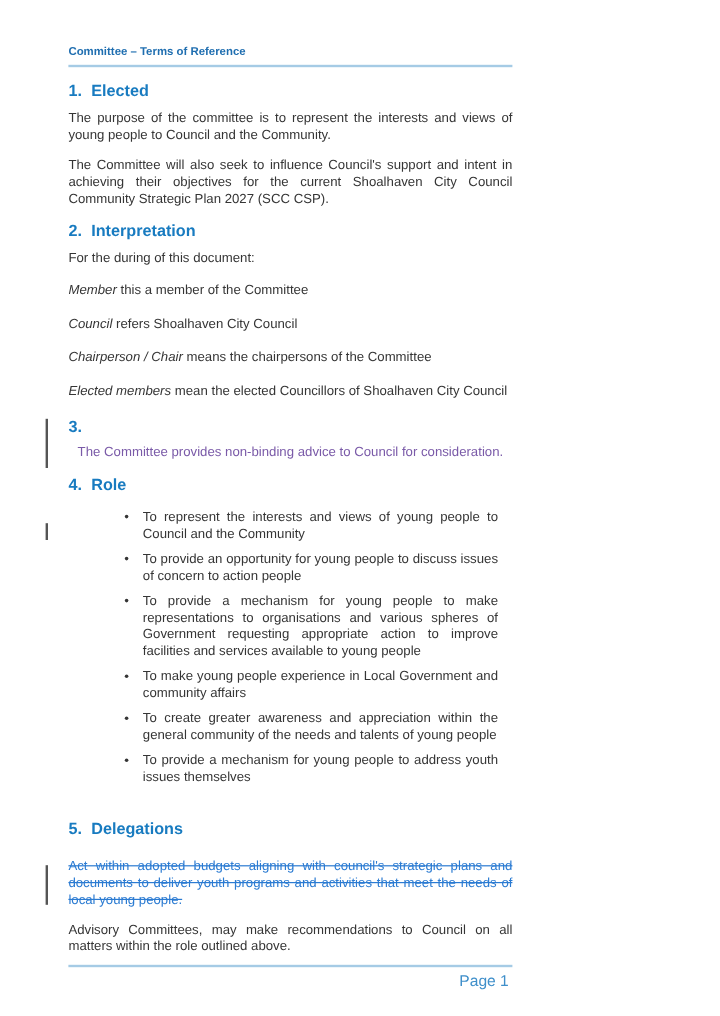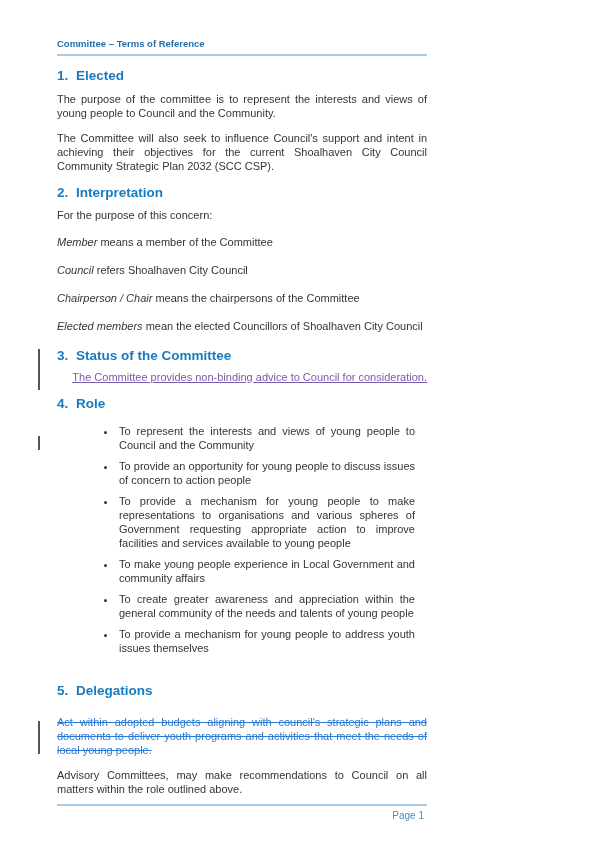--- a/index.html
+++ b/index.html
@@ -47,22 +47,21 @@
     font-size: 11px;
     line-height: 14px;
     text-align: justify;
   }
   p.intro { text-align: left; margin-bottom: 13px; }
   p.def { text-align: left; margin-bottom: 14px; }
   p.def.justify { text-align: justify; }
   .ins { color: #2173d1; text-decoration: underline; }
   .ins-purple {
     color: #7a5aa8;
-    text-decoration: underline;
-    text-align: right;
+    text-align: center;
   }
   .del { color: #2b7bd2; text-decoration: line-through; }
   ul.bullets {
     margin: 12px;
     padding: 0 0 0 48px;
     list-style: disc outside;
   }
   ul.bullets li {
     font-size: 11px;
     line-height: 14px;
@@ -84,55 +83,54 @@
     left: 57px;
     right: 57px;
     top: 804px;
     height: 2px;
     background: #a5cbe5;
   }
   .footer-page {
     position: absolute;
     right: 60px;
     top: 810px;
-    font-size: 10px;
+    font-size: 13px;
     color: #3f8fca;
   }
 </style>
 </head>
 <body>
 
 <div class="page">
   <div class="content">
 
     <div class="doc-header">
       <span>Committee – Terms of Reference</span>
     </div>
 
     <div class="h h1">
       <span class="hnum">1.</span>
       <span class="htitle">Elected</span>
     </div>
     <p>The purpose of the committee is to represent the interests and views of young people to Council and the Community.</p>
-    <p>The Committee will also seek to influence Council's support and intent in achieving their objectives for the current Shoalhaven City Council Community Strategic Plan 2032 (SCC CSP).</p>
+    <p>The Committee will also seek to influence Council's support and intent in achieving their objectives for the current Shoalhaven City Council Community Strategic Plan 2027 (SCC CSP).</p>
 
     <div class="h h2">
       <span class="hnum">2.</span>
       <span class="htitle">Interpretation</span>
     </div>
-    <p class="intro">For the purpose of this concern:</p>
+    <p class="intro">For the during of this document:</p>
 
-    <p class="def"><i>Member</i><span> means a member of the Committee</span></p>
+    <p class="def"><i>Member</i><span> this a member of the Committee</span></p>
     <p class="def"><i>Council</i><span> refers Shoalhaven City Council</span></p>
     <p class="def"><i>Chairperson / Chair</i><span> means the chairpersons of the Committee</span></p>
     <p class="def"><i>Elected members</i><span> mean the elected Councillors of Shoalhaven City Council</span></p>
 
     <div class="h h3">
       <span class="hnum">3.</span>
-      <span class="htitle">Status of the Committee</span>
     </div>
     <p class="ins-purple">The Committee provides non-binding advice to Council for consideration.</p>
 
     <div class="h h4">
       <span class="hnum">4.</span>
       <span class="htitle">Role</span>
     </div>
     <ul class="bullets">
       <li>To represent the interests and views of young people to Council and the Community</li>
       <li>To provide an opportunity for young people to discuss issues of concern to action people</li>

